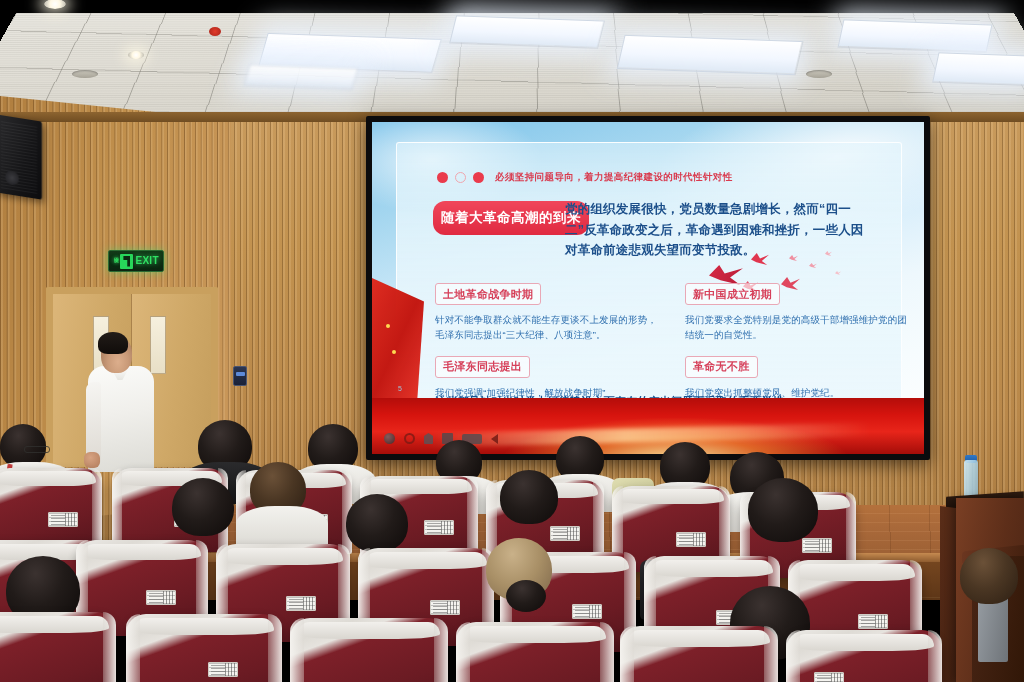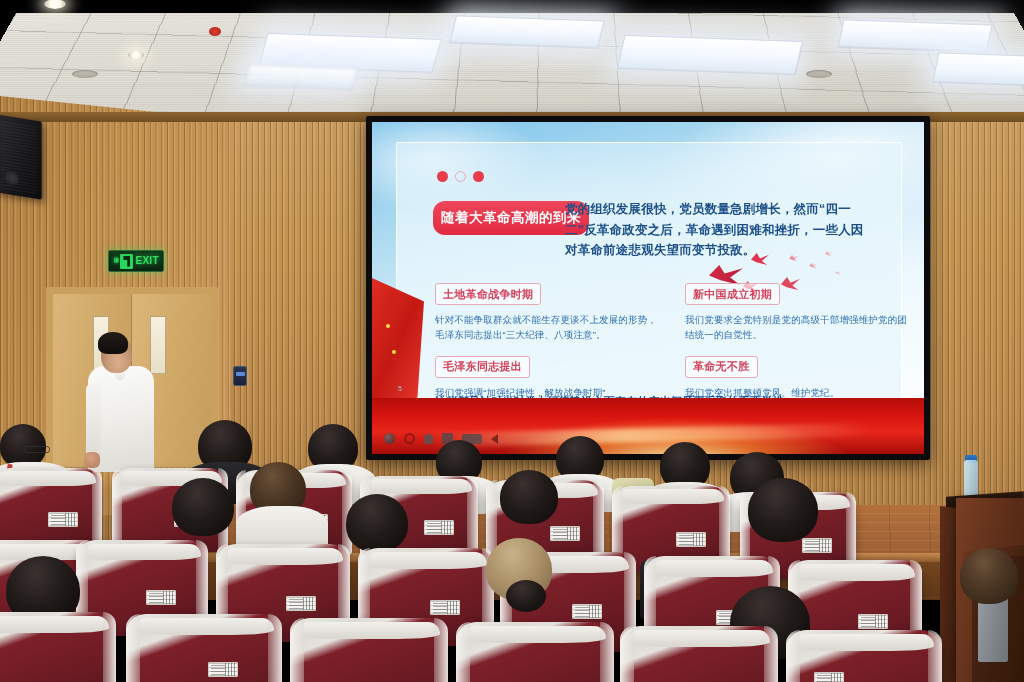--- a/index.html
+++ b/index.html
@@ -493,20 +493,21 @@
   <div class="screen-bezel">
     <div class="slide">
       <div class="sky-cloud"></div>
       <div class="sky-cloud2"></div>
 
       <div class="slide-card">
         <div class="slide-head">
           <span class="dot fill"></span>
           <span class="dot hollow"></span>
           <span class="dot fill"></span>
+          <span class="head-text">必须坚持问题导向，着力提高纪律建设的时代性针对性</span>
         </div>
 
         <div class="badge">随着大革命高潮的到来</div>
         <div class="lead-para">党的组织发展很快，党员数量急剧增长，然而“四一二”反革命政变之后，革命遇到困难和挫折，一些人因对革命前途悲观失望而变节投敌。</div>
 
         <div class="doves">
           <span class="dove big"></span>
           <span class="dove m1"></span>
           <span class="dove m2"></span>
           <span class="dove m3"></span>

